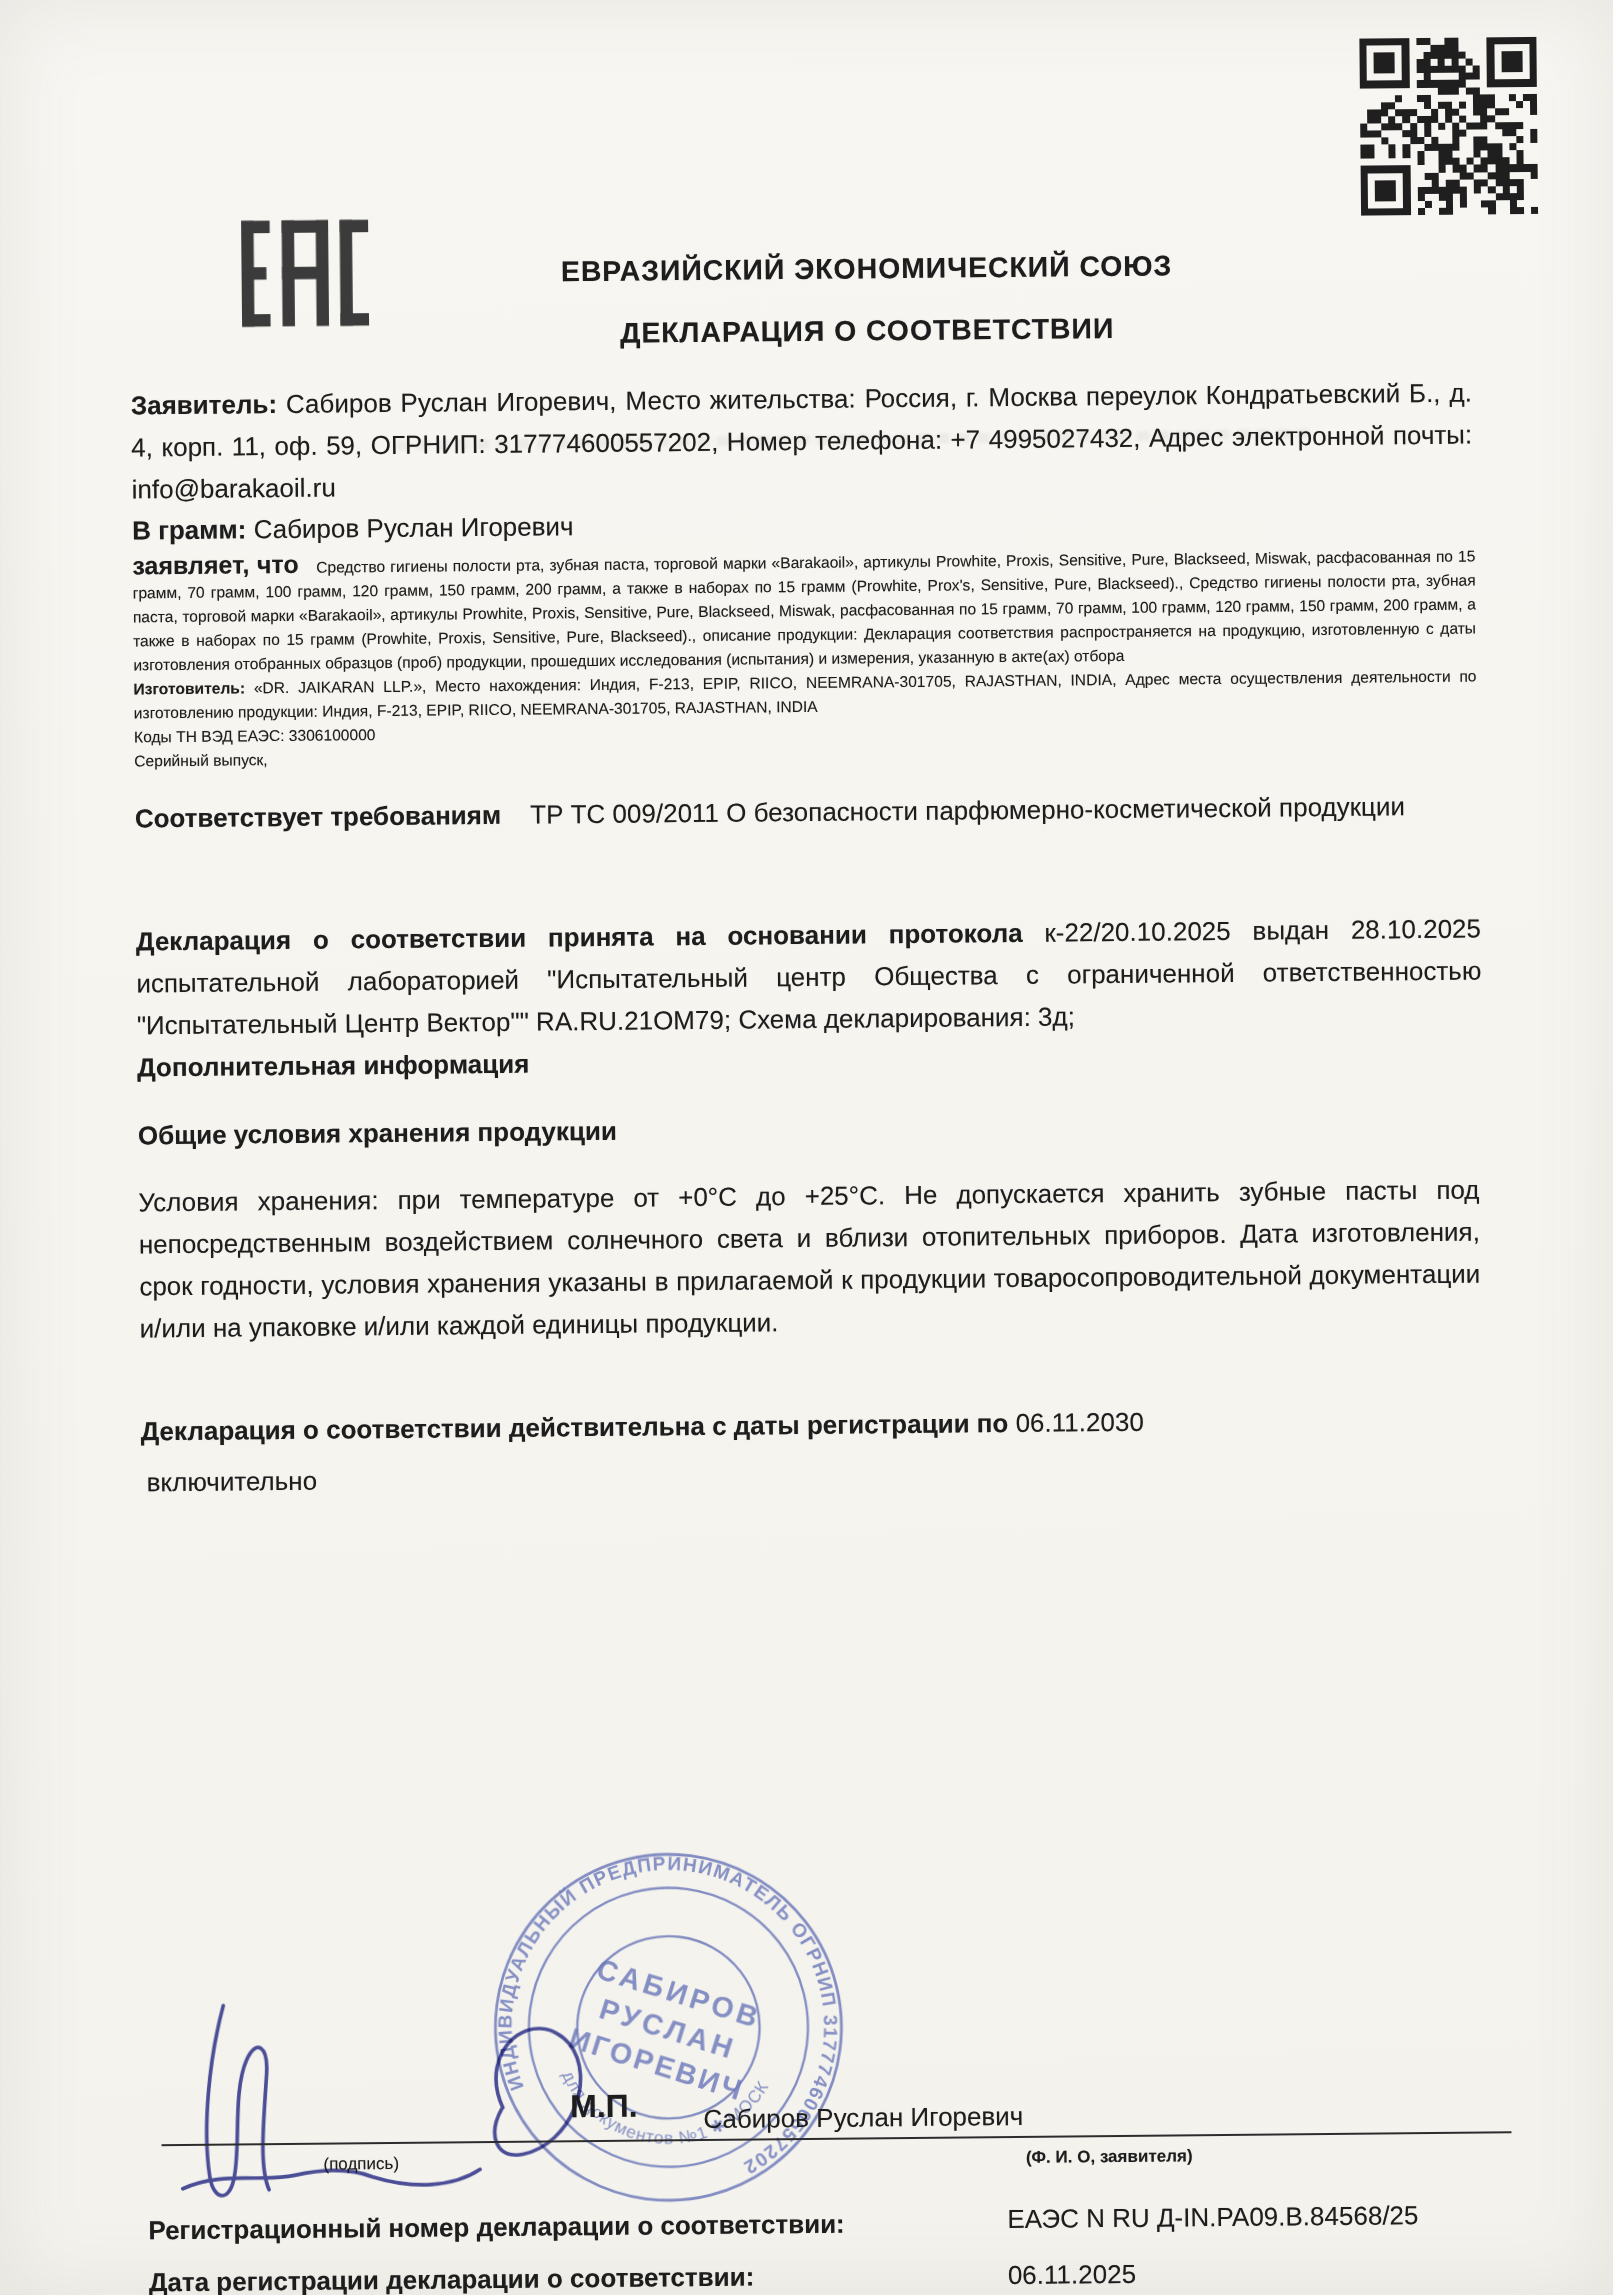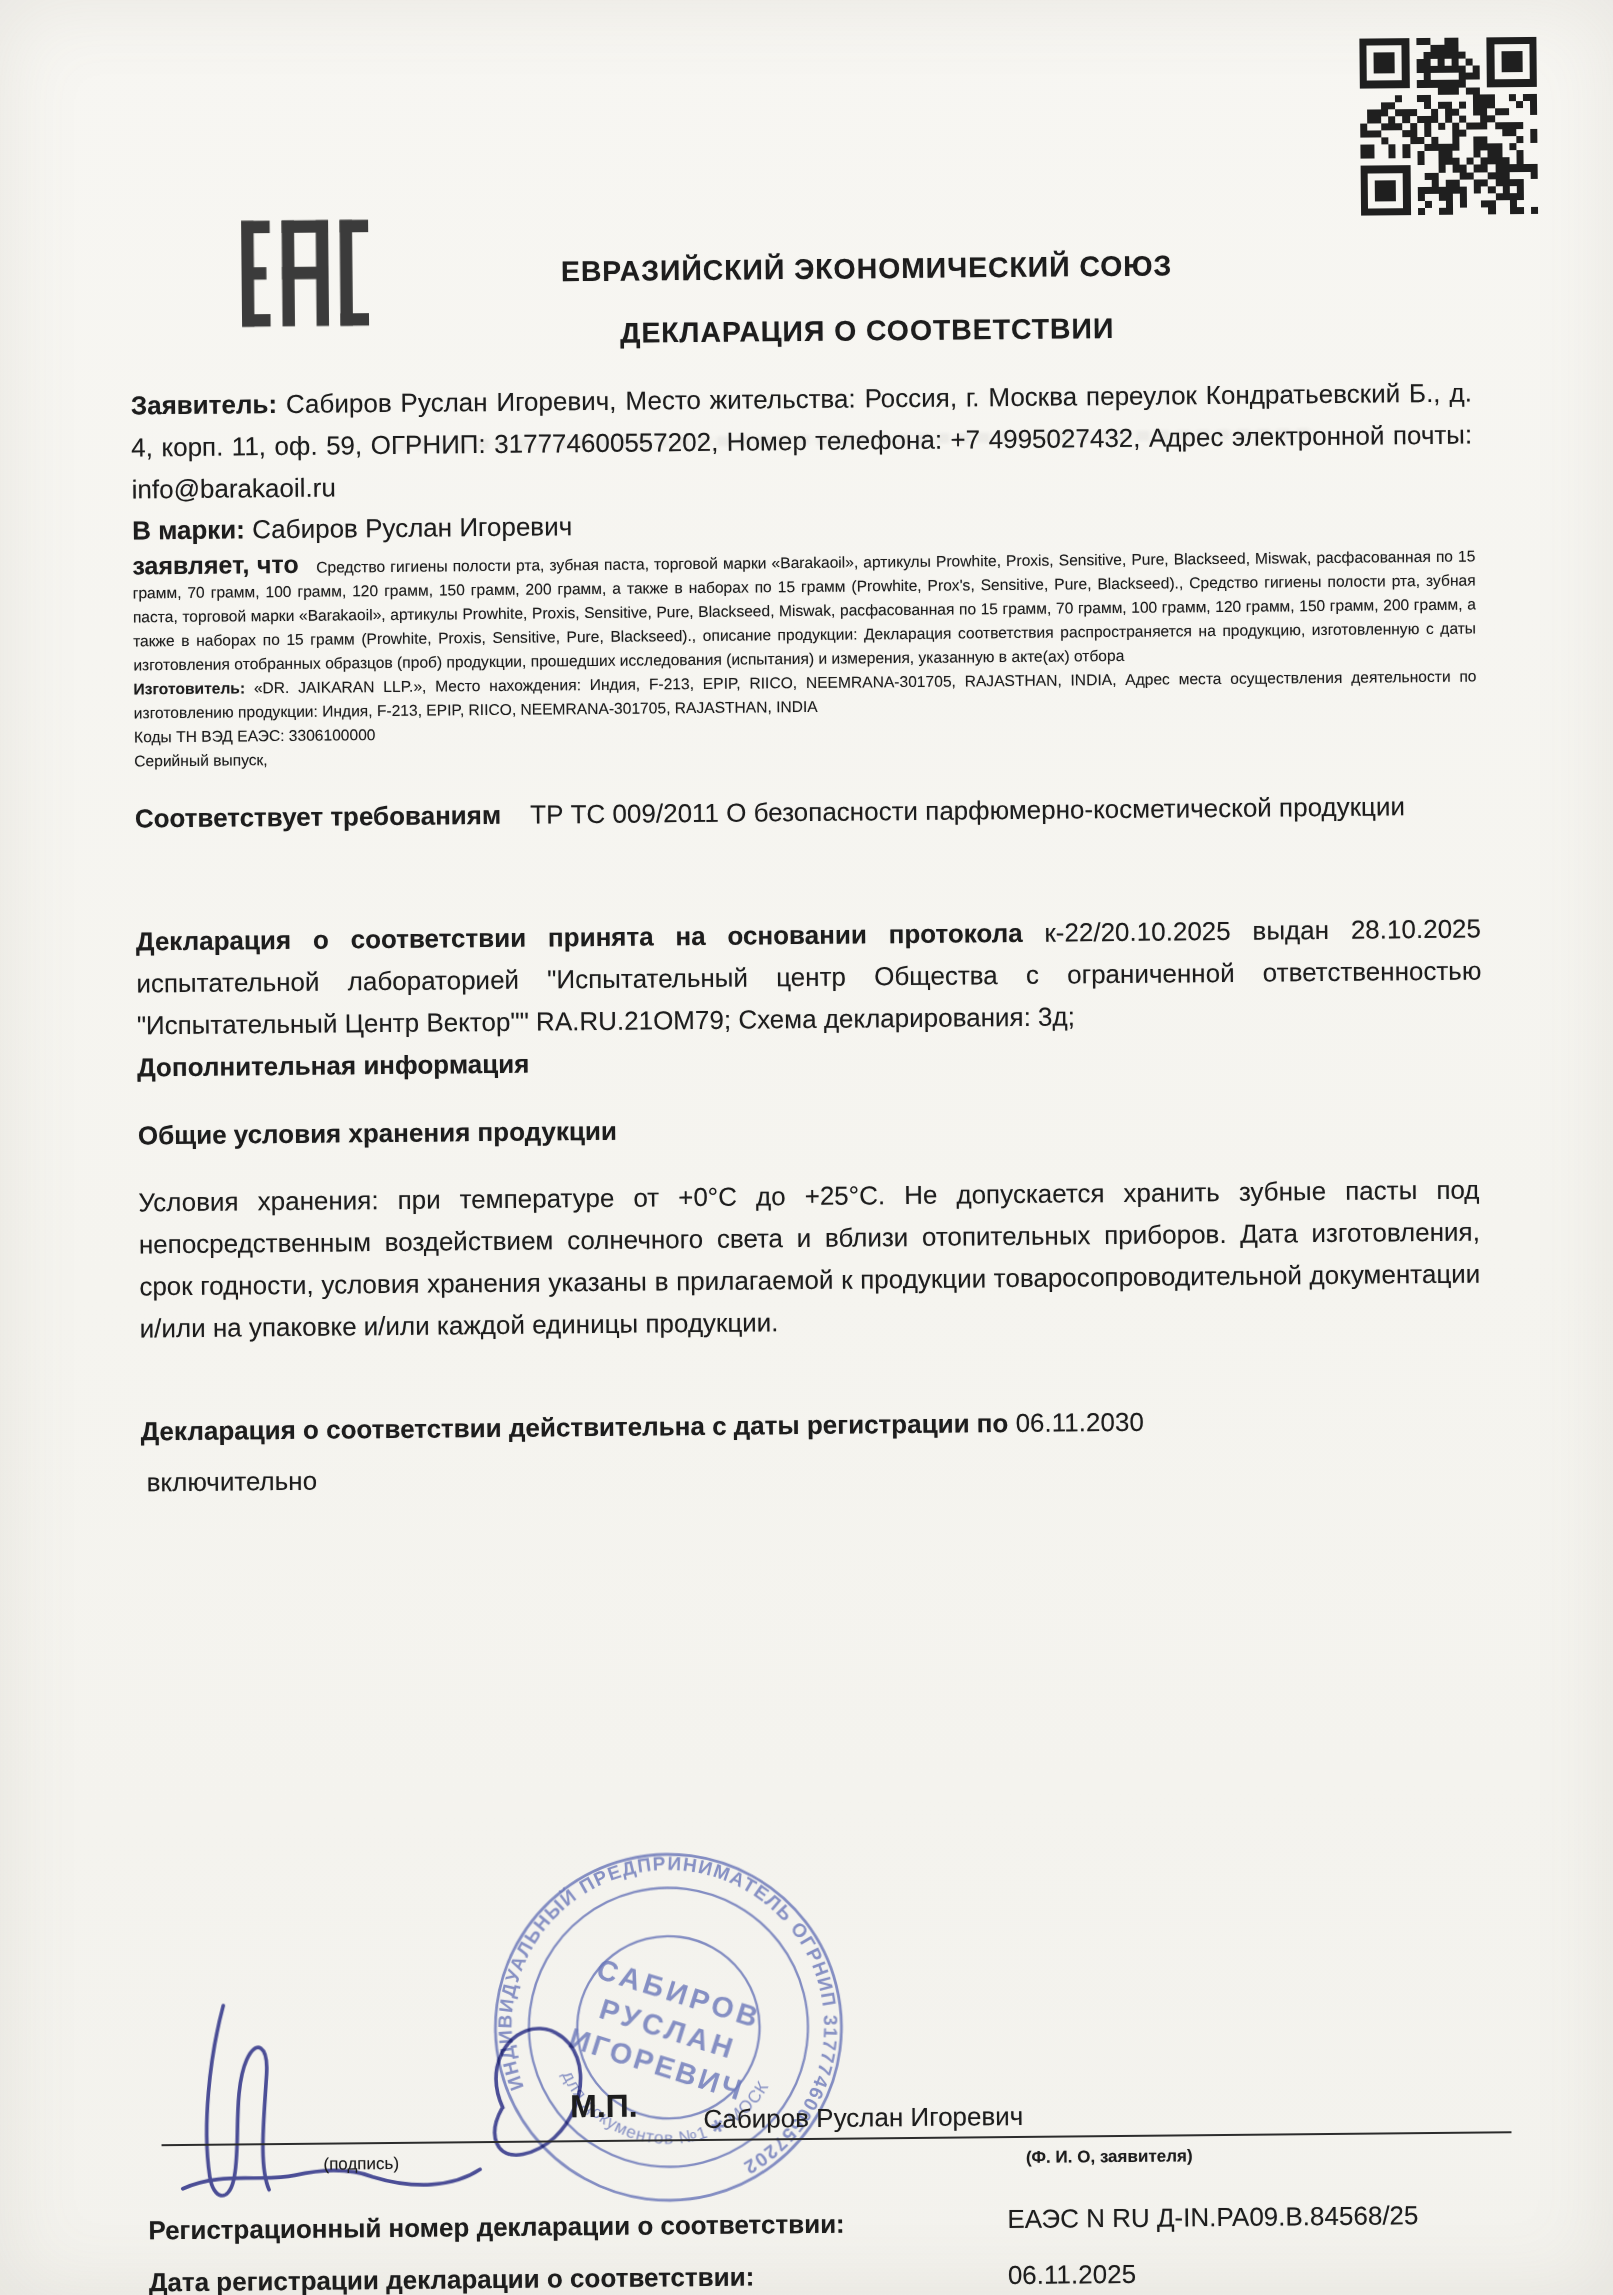--- a/index.html
+++ b/index.html
@@ -337,21 +337,21 @@
     </div>
 
     <div class="abs titles">
       <div class="title1 t">ЕВРАЗИЙСКИЙ ЭКОНОМИЧЕСКИЙ СОЮЗ</div>
       <div class="title2 t">ДЕКЛАРАЦИЯ О СООТВЕТСТВИИ</div>
     </div>
     <div class="abs ghost-line"></div>
 
     <div class="abs applicant body-size justify t"><span class="b">Заявитель:</span><span> Сабиров Руслан Игоревич, Место жительства: Россия, г. Москва переулок Кондратьевский Б., д. 4, корп. 11, оф. 59, ОГРНИП: 317774600557202, Номер телефона: +7 4995027432, Адрес электронной почты: info@barakaoil.ru</span></div>
 
-    <div class="abs in-person body-size t"><span class="b">В марки:</span><span> Сабиров Руслан Игоревич</span></div>
+    <div class="abs in-person body-size t"><span class="b">В грамм:</span><span> Сабиров Руслан Игоревич</span></div>
 
     <div class="abs declares small-size justify t">
       <div><span class="declares-lead">заявляет, что</span><span>Средство гигиены полости рта, зубная паста, торговой марки «Barakaoil», артикулы Prowhite, Proxis, Sensitive, Pure, Blackseed, Miswak, расфасованная по 15 грамм, 70 грамм, 100 грамм, 120 грамм, 150 грамм, 200 грамм, а также в наборах по 15 грамм (Prowhite, Prox's, Sensitive, Pure, Blackseed)., Средство гигиены полости рта, зубная паста, торговой марки «Barakaoil», артикулы Prowhite, Proxis, Sensitive, Pure, Blackseed, Miswak, расфасованная по 15 грамм, 70 грамм, 100 грамм, 120 грамм, 150 грамм, 200 грамм, а также в наборах по 15 грамм (Prowhite, Proxis, Sensitive, Pure, Blackseed)., описание продукции: Декларация соответствия распространяется на продукцию, изготовленную с даты изготовления отобранных образцов (проб) продукции, прошедших исследования (испытания) и измерения, указанную в акте(ах) отбора</span></div>
       <div><span class="b">Изготовитель:</span><span> «DR. JAIKARAN LLP.», Место нахождения: Индия, F-213, EPIP, RIICO, NEEMRANA-301705, RAJASTHAN, INDIA, Адрес места осуществления деятельности по изготовлению продукции: Индия, F-213, EPIP, RIICO, NEEMRANA-301705, RAJASTHAN, INDIA</span></div>
       <div>Коды ТН ВЭД ЕАЭС: 3306100000</div>
       <div>Серийный выпуск,</div>
     </div>
 
     <div class="abs compliance body-size t"><span class="b lbl">Соответствует требованиям</span><span>ТР ТС 009/2011 О безопасности парфюмерно-косметической продукции</span></div>
 

